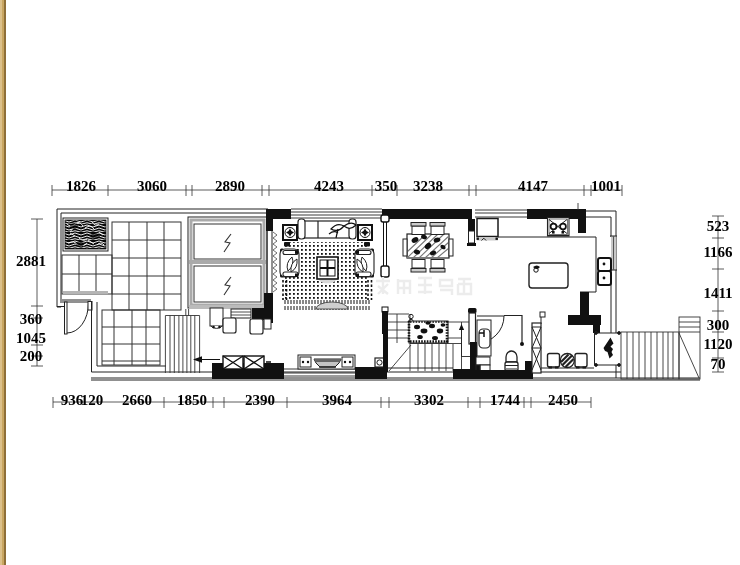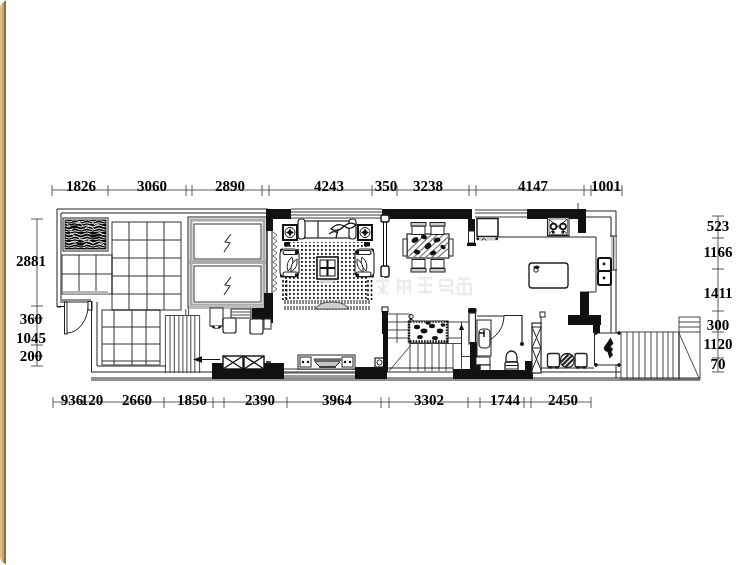--- a/index.html
+++ b/index.html
@@ -1,17 +1,17 @@
 <!DOCTYPE html>
 <html><head>
 <meta charset="utf-8">
 <style>
 html,body{margin:0;padding:0;background:#fff;}
 #wrap{position:relative;width:740px;height:565px;overflow:hidden;background:#fff;
-  font-family:"Liberation Serif",serif;border-radius:9px;}
+  font-family:"Liberation Serif",serif;}
 svg{position:absolute;left:0;top:0;}
 .dim{font:bold 15px "Liberation Serif",serif;fill:#000;}
 </style>
 </head>
 <body>
 <div id="wrap">
 <svg width="740" height="565" viewBox="0 0 740 565">
 <defs>
 
 <pattern id="dots" width="4" height="4" patternUnits="userSpaceOnUse">

